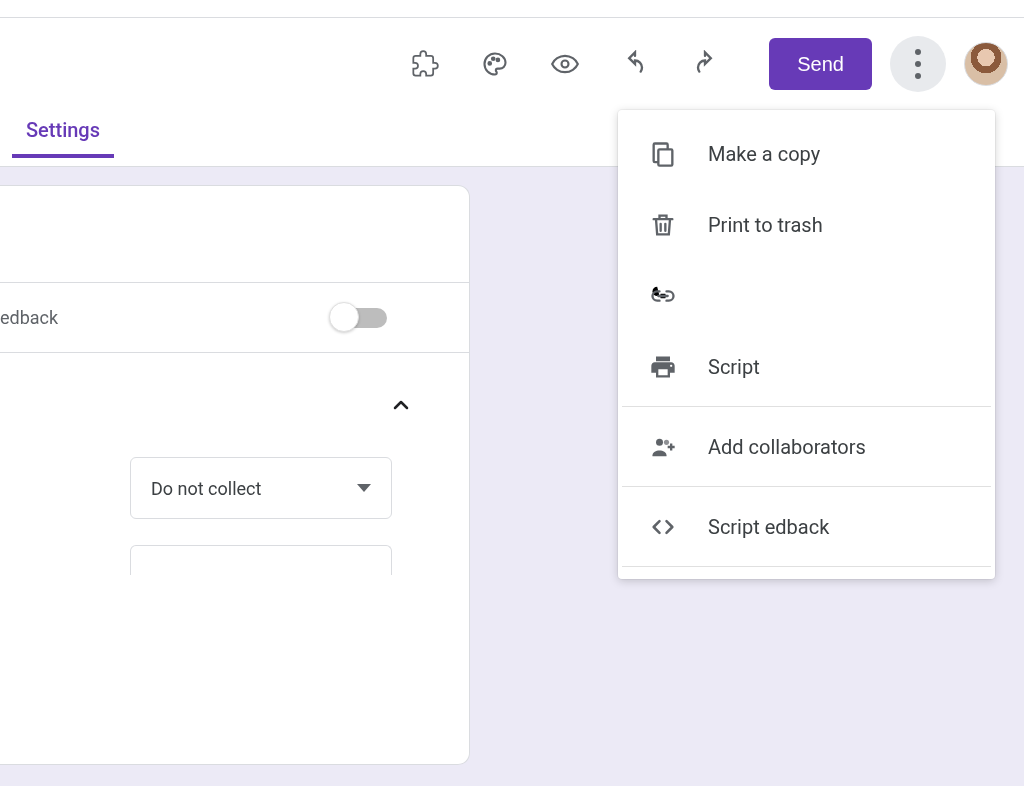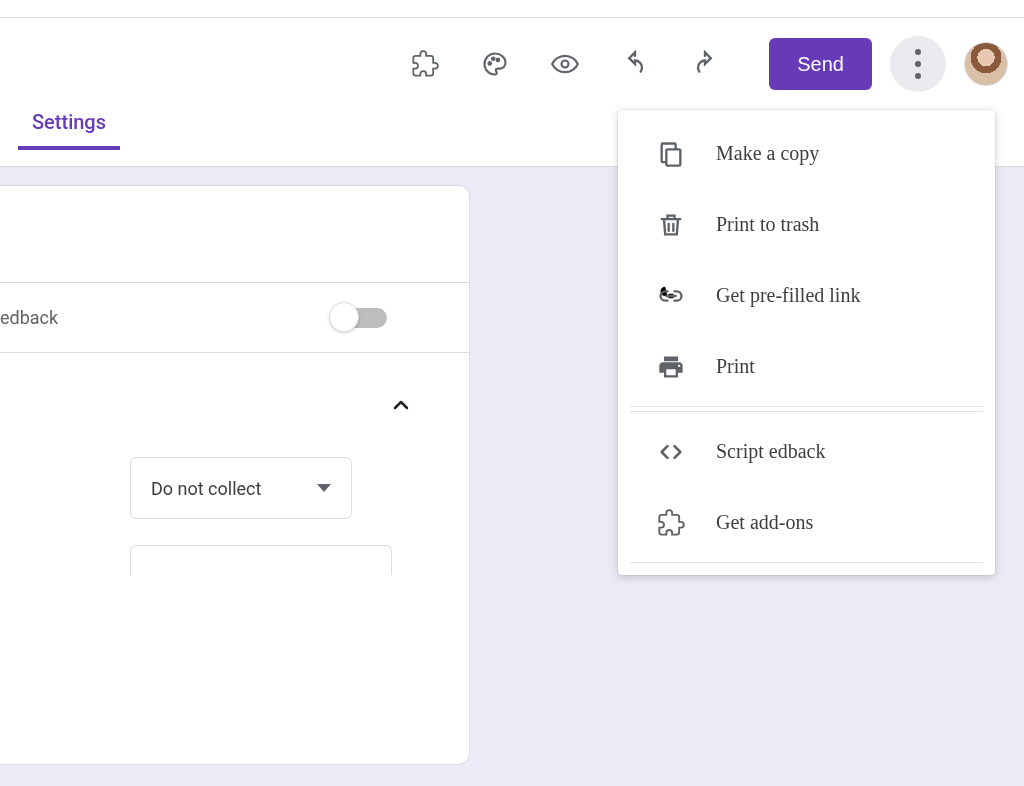--- a/index.html
+++ b/index.html
@@ -66,23 +66,23 @@
     width: 44px;
     height: 44px;
     border-radius: 50%;
     margin-left: 10px;
     background: radial-gradient(circle at 50% 35%, #e8c8b0 0 25%, #8b5a3c 25% 45%, #d9bfa6 45% 100%);
     border: 1px solid #dadce0;
     overflow: hidden;
   }
   .tabbar {
     display: flex;
-    align-items: flex-start;
+    align-items: center;
     height: 56px;
-    padding-left: 18px;
+    padding-left: 12px;
   }
   .tab {
     color: #673ab7;
     font-size: 20px;
     font-weight: 500;
     padding: 0 14px 12px 14px;
     border-bottom: 4px solid #673ab7;
     border-bottom-left-radius: 0;
     cursor: pointer;
   }
@@ -140,21 +140,21 @@
   .chevron-row {
     display: flex;
     justify-content: flex-end;
     padding: 40px 56px 40px 0;
   }
   .chevron {
     width: 24px; height: 24px;
   }
   .select-box {
     margin-left: 130px;
-    width: 222px;
+    width: 262px;
     height: 62px;
     border: 1px solid #dadce0;
     border-radius: 6px;
     display: flex;
     align-items: center;
     justify-content: space-between;
     padding: 0 20px;
     font-size: 18px;
     color: #3c4043;
     cursor: pointer;
@@ -175,23 +175,22 @@
     border-radius: 6px 6px 0 0;
   }
   .menu {
     position: absolute;
     top: 110px;
     left: 618px;
     width: 377px;
     background: #fff;
     border-radius: 4px;
     box-shadow: 0 2px 10px rgba(0,0,0,0.18), 0 0 0 1px rgba(0,0,0,0.04);
-    padding: 8px 12px;
+    padding: 8px 4px;
     z-index: 50;
-    font-family: Liberation Serif, serif;
   }
   .menu-item {
     display: flex;
     align-items: center;
     height: 71px;
     padding: 0 24px;
     cursor: pointer;
     font-size: 20px;
     color: #3c4043;
   }
@@ -301,42 +300,44 @@
     <span>Print to trash</span>
   </div>
   <div class="menu-item">
     <div class="menu-icon">
       <svg viewBox="0 0 24 24">
           <path d="M10 14a4 4 0 0 1 0-4h4a4 4 0 0 1 0 4" stroke="none"></path>
           <path d="M9 12H7a5 5 0 0 0 0 0 4 4 0 1 1 0-8h0" stroke="none"></path>
           <path d="M8 12h8M9 16H7a4 4 0 1 1 0-8h2M15 8h2a4 4 0 1 1 0 8h-2" stroke="#5f6368" stroke-width="2" fill="none" stroke-linecap="round"></path>
         </svg>
     </div>
-    <span>Get pre-filled link</span>
   </div>
   <div class="menu-item">
     <div class="menu-icon">
       <svg viewBox="0 0 24 24">
           <path fill="#5f6368" d="M19 8H5c-1.66 0-3 1.34-3 3v6h4v4h12v-4h4v-6c0-1.66-1.34-3-3-3zm-3 11H8v-5h8v5zm3-7c-.55 0-1-.45-1-1s.45-1 1-1 1 .45 1 1-.45 1-1 1zM18 3H6v4h12V3z"></path>
         </svg>
     </div>
-    <span>Print</span>
+    <span>Script</span>
   </div>
   <div class="menu-sep"></div>
+  <div class="menu-item">
+    <div class="menu-icon">
+      <svg viewBox="0 0 24 24" fill="#5f6368">
+          <circle cx="9" cy="8" r="3"></circle>
+          <circle cx="15" cy="8" r="2.2" opacity=".7"></circle>
+          <path d="M3 19c0-2.5 3-4 6-4s6 1.5 6 4v1H3v-1z"></path>
+          <path d="M20 11v-2h-2v2h-2v2h2v2h2v-2h2v-2h-2z"></path>
+        </svg>
+    </div>
+    <span>Add collaborators</span>
+  </div>
   <div class="menu-sep"></div>
   <div class="menu-item">
     <div class="menu-icon">
       <svg viewBox="0 0 24 24">
           <path d="M9 7l-5 5 5 5M15 7l5 5-5 5" stroke="#5f6368" stroke-width="2.2" fill="none" stroke-linecap="round" stroke-linejoin="round"></path>
         </svg>
     </div>
     <span>Script edback</span>
-  </div>
-  <div class="menu-item">
-    <div class="menu-icon">
-      <svg viewBox="0 0 24 24">
-          <path d="M20.5 11H19V7c0-1.1-.9-2-2-2h-4V3.5C13 2.12 11.88 1 10.5 1S8 2.12 8 3.5V5H4c-1.1 0-2 .9-2 2v4h1.5C4.88 11 6 12.12 6 13.5S4.88 16 3.5 16H2v4c0 1.1.9 2 2 2h4v-1.5C8 19.12 9.12 18 10.5 18s2.5 1.12 2.5 2.5V22h4c1.1 0 2-.9 2-2v-4h1.5c1.38 0 2.5-1.12 2.5-2.5S21.88 11 20.5 11z" stroke="#5f6368" stroke-width="1.6" fill="none"></path>
-        </svg>
-    </div>
-    <span>Get add-ons</span>
   </div>
   <div class="menu-sep"></div>
 </div>
 
 </body></html>

